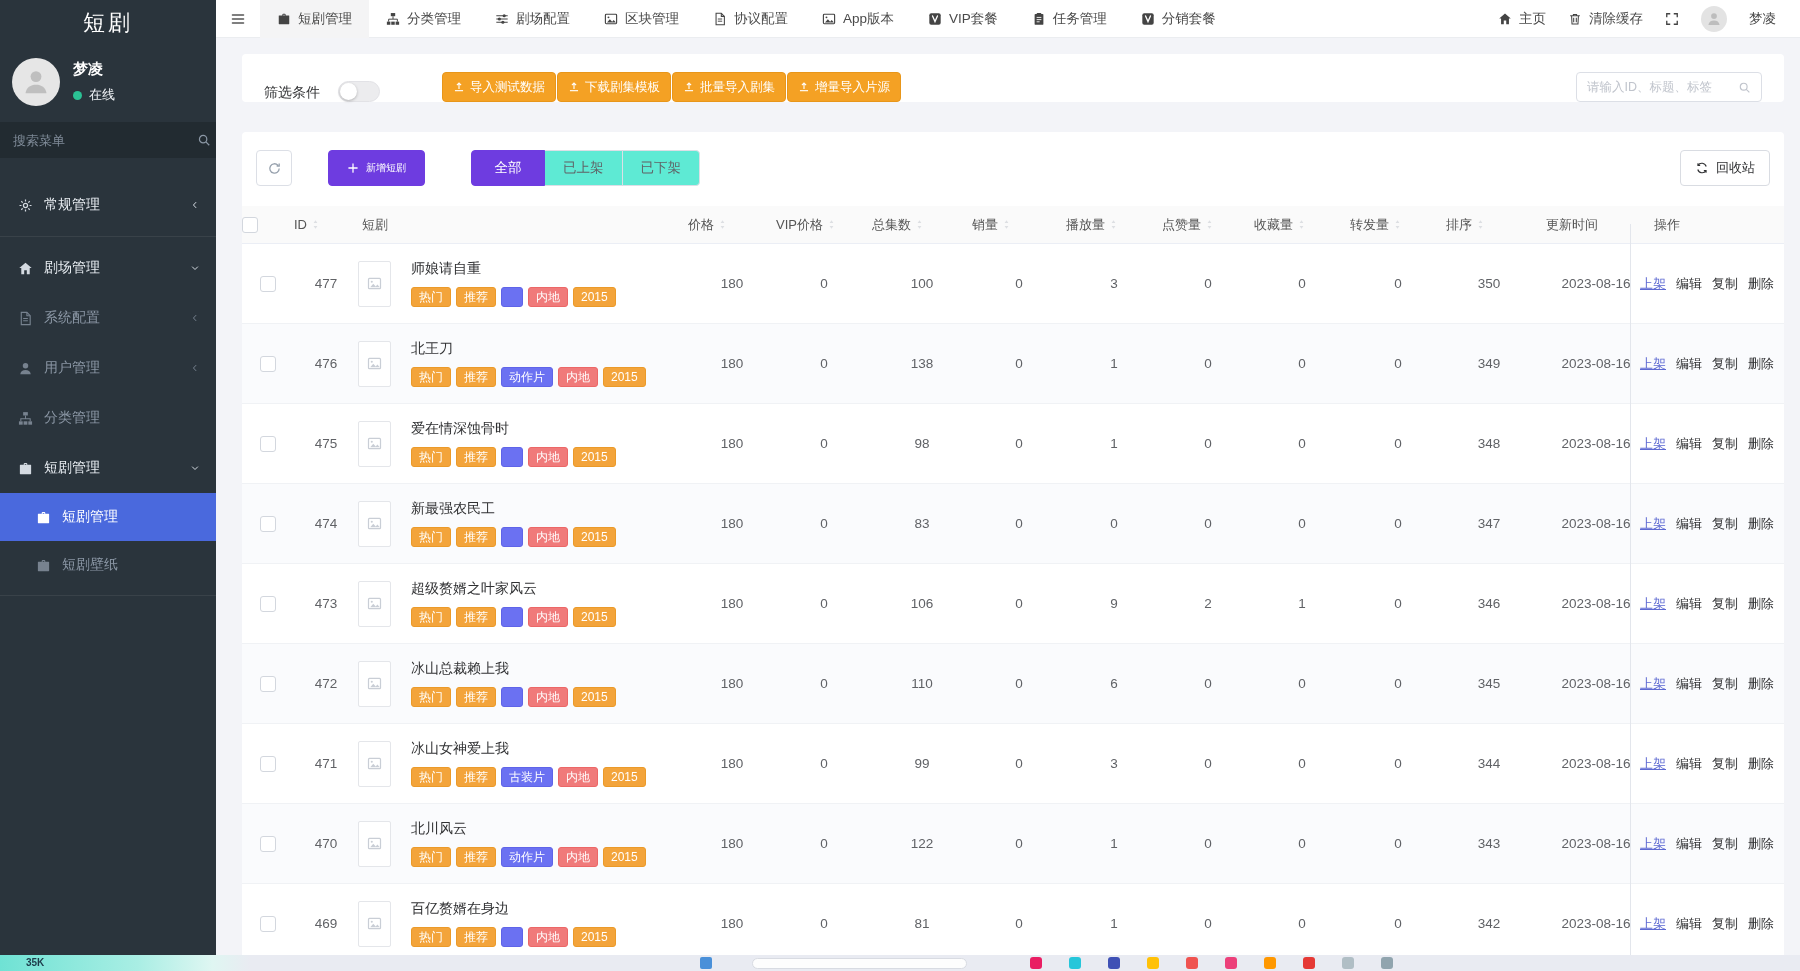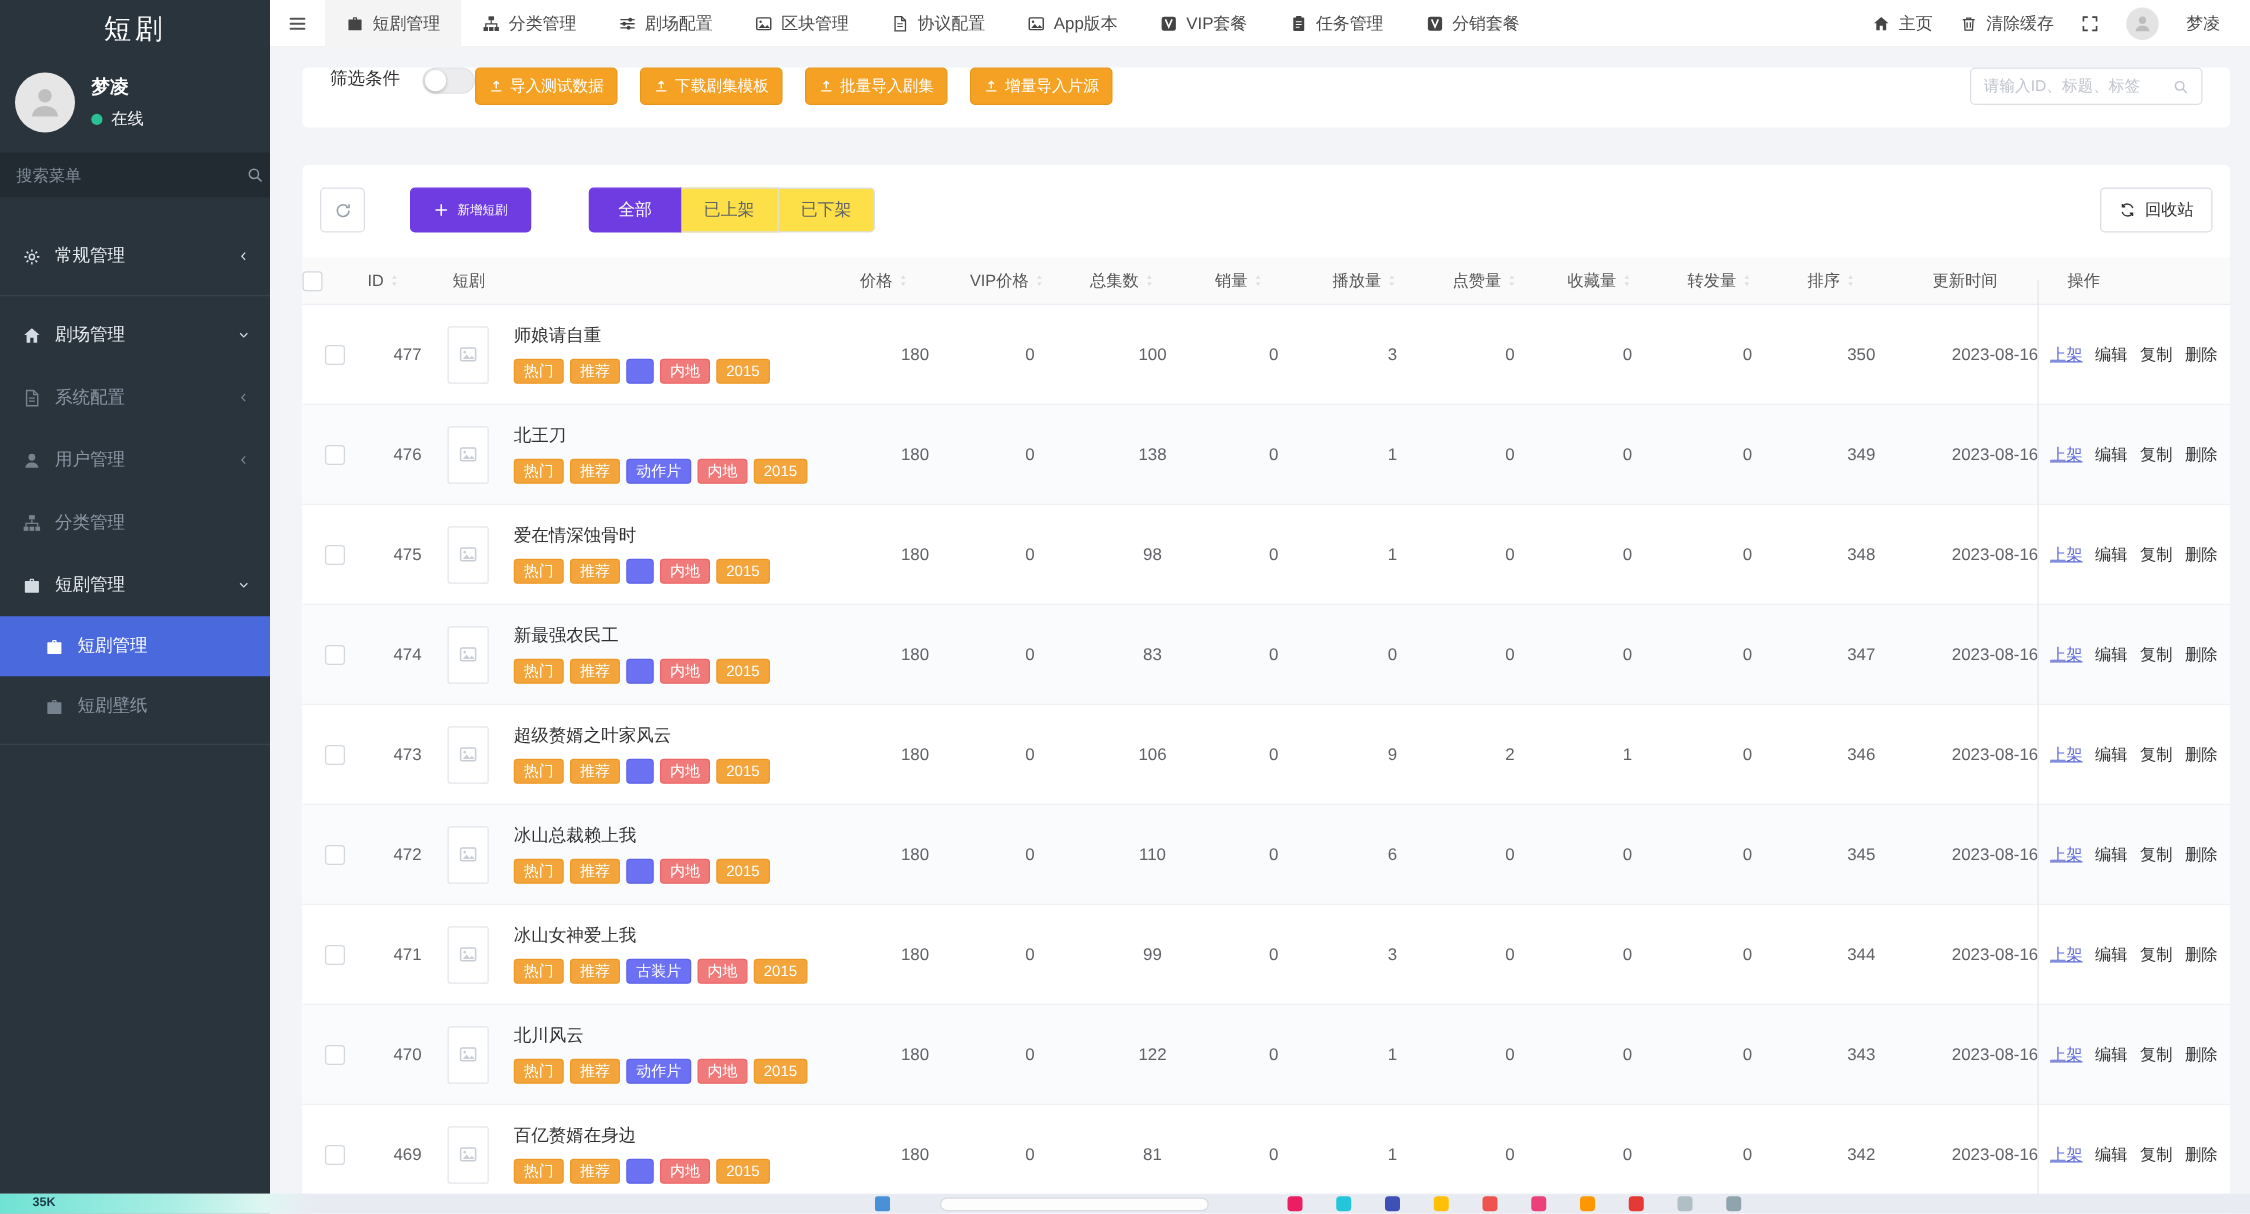--- a/index.html
+++ b/index.html
@@ -45,41 +45,41 @@
   .top-tab .icn{color:#444}
   .top-tab.active{background:#f4f4f5}
   .topbar-right{margin-left:auto;display:flex;align-items:center;gap:22px;padding-right:18px}
   .tb-link{display:flex;align-items:center;gap:7px;font-size:13.5px;color:#4a4a4a;cursor:pointer;background:none;border:none;font-family:inherit}
   .tb-link .icn{color:#444}
   .avatar-sm{width:26px;height:26px;border-radius:50%;background:#e3e3e3;display:flex;align-items:center;justify-content:center;color:#bdbdbd}
   .avatar-sm .icn{width:16px;height:16px}
   .tb-user{font-size:13.5px;color:#4a4a4a}
 
   
-  .filter-card{position:absolute;left:26px;right:16px;top:54px;height:48px;background:#fff;border-radius:4px;display:flex;align-items:flex-start;padding:0 22px}
+  .filter-card{position:absolute;left:26px;right:16px;top:54px;height:48px;background:#fff;border-radius:4px;display:flex;align-items:flex-end;padding:0 22px}
   .filter-label{font-size:14px;color:#303133}
   .toggle{width:42px;height:21px;border-radius:11px;background:#ececee;border:1px solid #e2e2e6;margin-left:18px;position:relative;cursor:pointer}
   .toggle .knob{position:absolute;left:1px;top:1px;width:17px;height:17px;border-radius:50%;background:#fff;box-shadow:0 1px 3px rgba(0,0,0,.25)}
-  .filter-buttons{display:flex;gap:18px;}
+  .filter-buttons{display:flex;gap:1px;margin-left:62px}
   .btn-orange{height:30px;display:flex;align-items:center;gap:5px;padding:0 10px;background:#f4a124;border:1px solid #e8961a;border-radius:4px;color:#fff;font-size:12.5px;cursor:pointer;font-family:inherit}
   .btn-orange .icn{width:12px;height:12px}
   .filter-search{margin-left:auto;width:186px;height:30px;border:1px solid #dcdfe6;border-radius:4px;background:#fff;display:flex;align-items:center;padding:0 10px;gap:8px}
   .filter-search input{flex:1;border:none;outline:none;font-size:12.5px;color:#3b82f6;font-family:inherit;min-width:0}
   .filter-search input::placeholder{color:#c0c4cc}
   .filter-search .icn{color:#c0c4cc;width:13px;height:13px}
 
   
   .content-card{position:absolute;left:26px;right:16px;top:132px;bottom:0;background:#fff;border-radius:4px 4px 0 0}
   .toolbar{padding:18px 14px 0 14px;height:54px;display:flex;align-items:flex-start}
   .btn-refresh{width:36px;height:36px;border:1px solid #dcdfe6;border-radius:4px;background:#fff;color:#98a2ae;display:flex;align-items:center;justify-content:center;cursor:pointer}
   .btn-refresh .icn{width:15px;height:15px}
   .btn-add{margin-left:36px;height:36px;display:flex;align-items:center;gap:7px;padding:16px 18px;background:#6e3ce0;border:1px solid #6e3ce0;border-radius:4px;color:#fff;font-size:10px;cursor:pointer;font-family:inherit}
   .btn-add .icn{width:12px;height:12px}
   .seg-group{margin-left:46px;display:flex}
-  .seg{height:36px;min-width:74px;padding:0 18px;display:flex;align-items:center;justify-content:center;background:#fde047;border:1px solid #dcdfe6;color:#606266;font-size:13.5px;cursor:pointer;margin-left:-1px;font-family:inherit}
+  .seg{height:36px;min-width:74px;padding:0 18px;display:flex;align-items:center;justify-content:center;background:#5eead4;border:1px solid #dcdfe6;color:#606266;font-size:13.5px;cursor:pointer;margin-left:-1px;font-family:inherit}
   .seg:first-child{border-radius:4px 0 0 4px;margin-left:0}
   .seg:last-child{border-radius:0 4px 4px 0}
   .seg.active{background:#6e3ce0;border-color:#6e3ce0;color:#fff;position:relative;z-index:1}
   .btn-recycle{margin-left:auto;height:36px;display:flex;align-items:center;gap:7px;padding:0 14px;background:#fff;border:1px solid #d9dce2;border-radius:4px;color:#303133;font-size:13px;cursor:pointer;font-family:inherit}
   .btn-recycle .icn{width:14px;height:14px;color:#303133}
 
   
   .tbl{margin-top:20px}
   .tr{display:flex;align-items:center;border-bottom:1px solid #f0f2f5}
   .thead{height:38px;background:#fafafa;border-bottom:1px solid #ebeef5}

